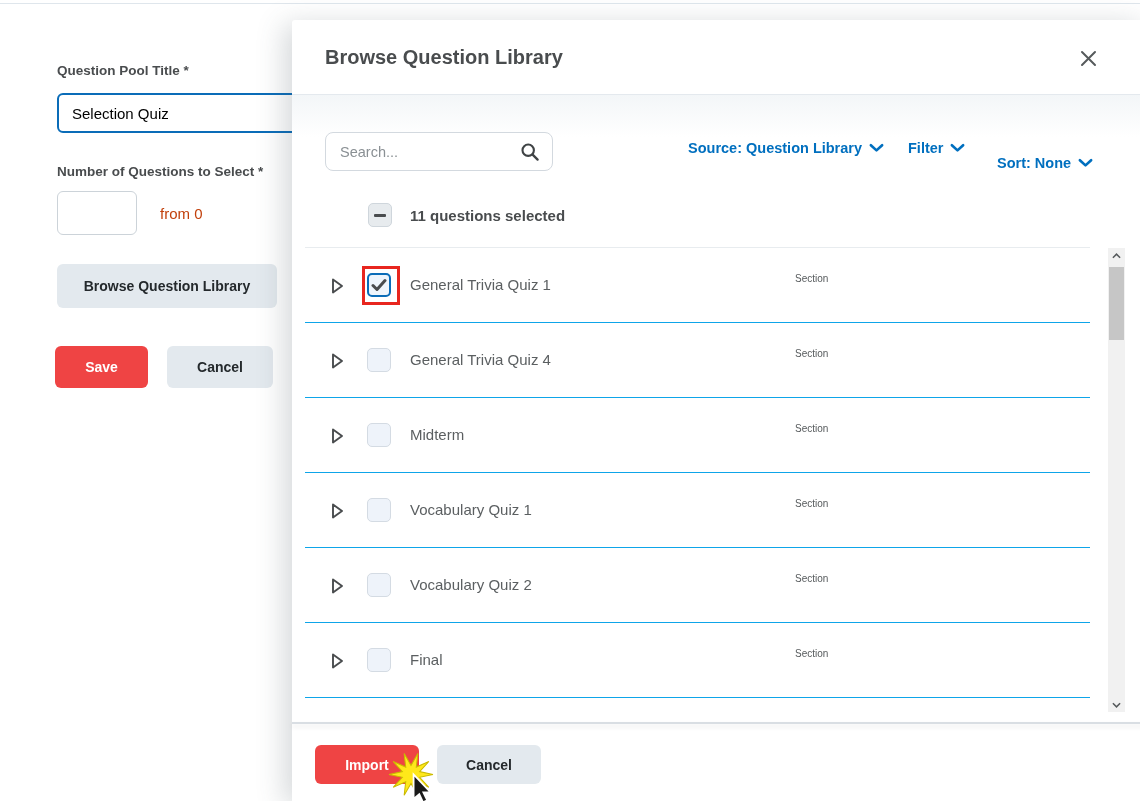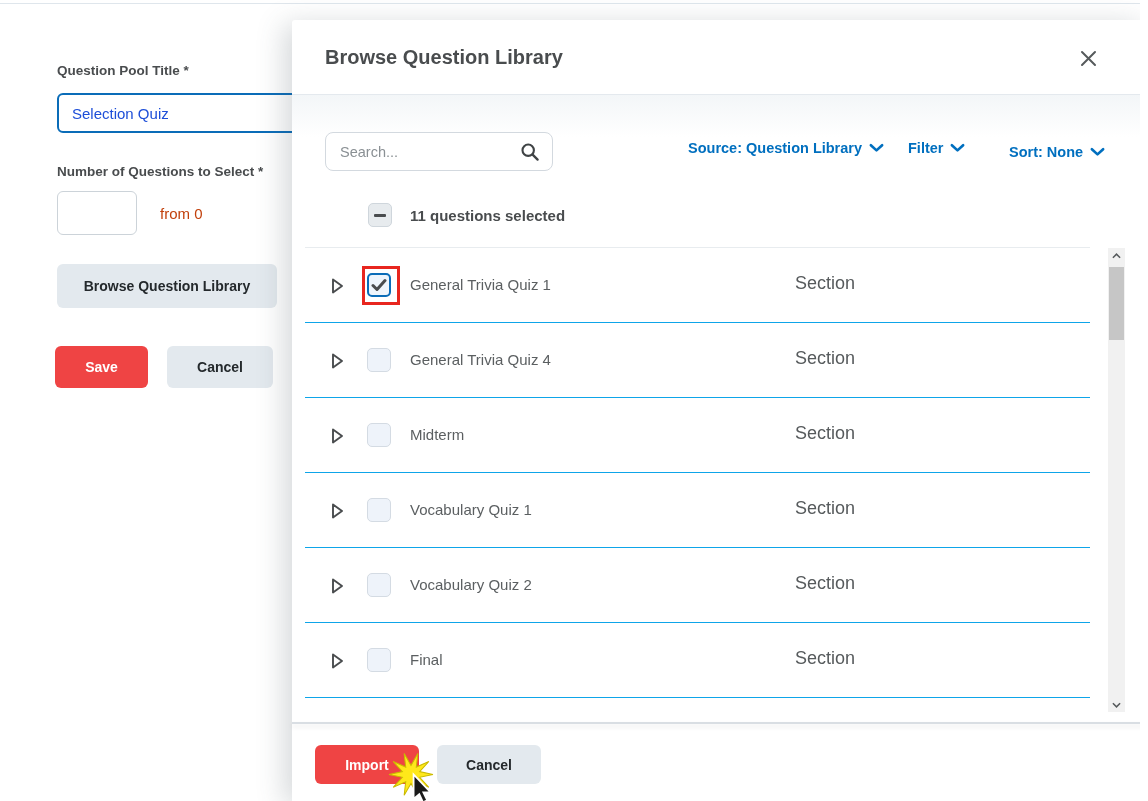--- a/index.html
+++ b/index.html
@@ -10,21 +10,21 @@
     background: #fff; overflow: hidden;
   }
   .abs { position: absolute; }
 
   
   #top-rule { top:3px; left:0; width:100%; height:1px; background:#dfe6ec; }
   .field-label { font-size:13.5px; font-weight:700; color:#494c4e; }
   #pool-title-input {
     left:57px; top:93px; width:250px; height:40px;
     border:2px solid #0a6cb8; border-radius:6px; background:#fff;
-    font-family:inherit; font-size:15px; color:#1d4ed8; padding:0 13px; outline:none;
+    font-family:inherit; font-size:15px; color:#000000; padding:0 13px; outline:none;
   }
   #num-input {
     left:57px; top:191px; width:80px; height:44px;
     border:1px solid #ccd3d9; border-radius:6px; background:#fff;
     font-family:inherit; font-size:15px; color:#202122; padding:0 10px; outline:none;
   }
   .plain-text { font-size:15px; color:#c2410c; }
 
   .btn { display:flex; align-items:center; justify-content:center;
          border:none; border-radius:6px; font-family:inherit;
@@ -55,21 +55,21 @@
     display:flex; align-items:center; padding:0 12px 0 14px;
   }
   #search-input { flex:1; border:none; outline:none; font-family:inherit;
                   font-size:14.5px; color:#202122; background:transparent; min-width:0; }
   #search-input::placeholder { color:#8a9094; }
 
   .dd { display:flex; align-items:center; gap:7px; background:none; border:none;
         cursor:pointer; font-family:inherit; font-size:14.5px; font-weight:700; color:#006fbf;justify-content:flex-end; }
   #dd-source { left:396px; top:120px; }
   #dd-filter { left:616px; top:120px; }
-  #dd-sort   { left:705px; top:124px;margin-left:12px; }
+  #dd-sort   { left:705px; top:135px; }
 
   
   #select-all-cb {
     left:76px; top:183px; width:24px; height:24px;
     background:#e7ebee; border:1px solid #cfd6dc; border-radius:5px;
     display:flex; align-items:center; justify-content:center; cursor:pointer;
   }
   #select-all-cb .minus { width:12px; height:3px; background:#494c4e; border-radius:1px; }
   #selected-summary { left:118px; top:187px; font-size:15px; font-weight:700; color:#494c4e; }
   #select-rule { top:227px; left:13px; width:785px; height:1px; background:#e8ecef; }
@@ -77,21 +77,21 @@
   
   #row-list { left:13px; top:228px; width:785px; }
   .row { position:absolute; left:0; width:785px; height:75px;
          border-bottom:1px solid #0ea5e9; }
   .row .tri { position:absolute; left:26px; top:29px; cursor:pointer; }
   .cb { position:absolute; left:62px; top:25px; width:24px; height:24px;
         background:#eef3fa; border:1px solid #d4dbe3; border-radius:5px;
         display:flex; align-items:center; justify-content:center; cursor:pointer; }
   .cb.checked { background:#eef5fc; border:2px solid #0a6cb8; }
   .rlabel { position:absolute; left:105px; top:28px; font-size:15px; color:#5b5f61; }
-  .rtype  { position:absolute; left:490px; top:25px; font-size:18px; color:#565a5c; }
+  .rtype  { position:absolute; left:490px; top:25px; font-size:10px; color:#565a5c; }
   #red-box { left:70px; top:246px; width:38px; height:39px;
              border:3px solid #e8261f; pointer-events:none; }
 
   
   #scrollbar { left:816px; top:228px; width:17px; height:464px; background:#f1f1f1; }
   .scroll-arrow { position:absolute; left:0; width:17px; height:15px;
                   display:flex; align-items:center; justify-content:center;
                   background:#f1f1f1; border:none; cursor:pointer; }
   #scroll-up { top:0; }
   #scroll-down { bottom:0; }

